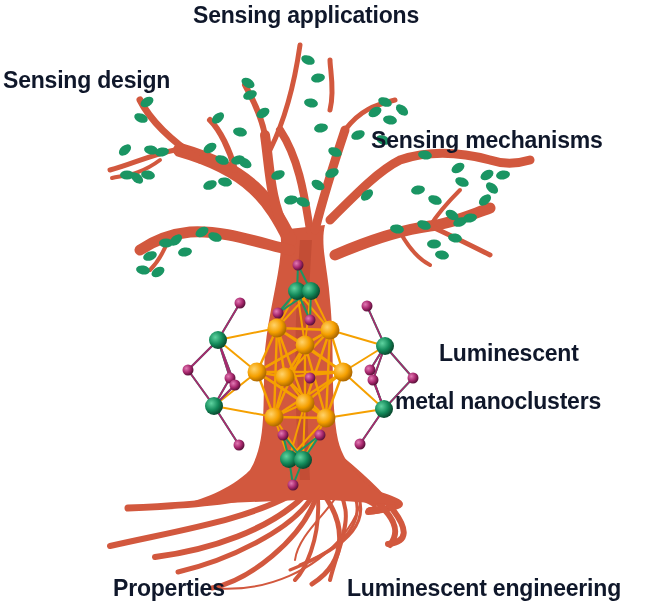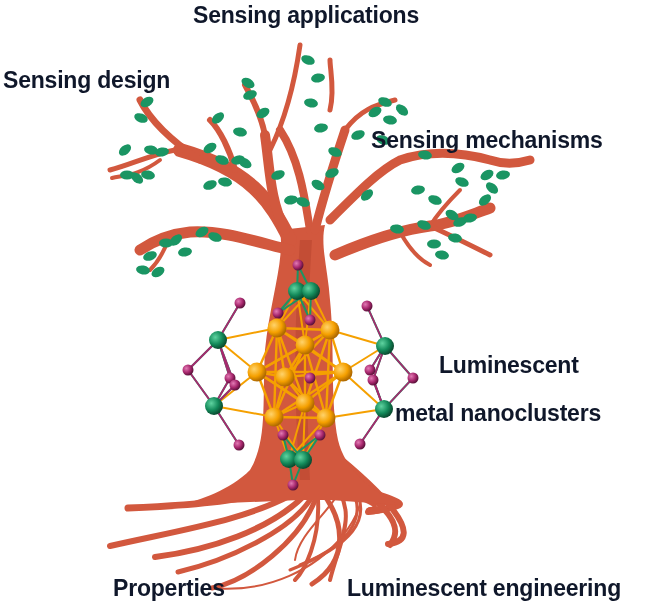--- a/index.html
+++ b/index.html
@@ -274,16 +274,16 @@
       <circle cx="343" cy="372" r="9.5" fill="url(#gGold)"></circle>
       <circle cx="305" cy="403" r="9.5" fill="url(#gGold)"></circle>
       <circle cx="274" cy="417" r="9.5" fill="url(#gGold)"></circle>
       <circle cx="326" cy="418" r="9.5" fill="url(#gGold)"></circle>
     </g>
 </svg>
 
 <div class="label" style="left:193px; top:2px;">Sensing applications</div>
 <div class="label" style="left:3px; top:67px;">Sensing design</div>
 <div class="label" style="left:371px; top:127px;">Sensing mechanisms</div>
-<div class="label" style="left:439px; top:352px;">Luminescent</div>
-<div class="label" style="left:395px; top:400px;">metal nanoclusters</div>
+<div class="label" style="left:439px; top:340px;">Luminescent</div>
+<div class="label" style="left:395px; top:388px;">metal nanoclusters</div>
 <div class="label" style="left:113px; top:575px;">Properties</div>
 <div class="label" style="left:347px; top:575px;">Luminescent engineering</div>
 
 </body></html>

